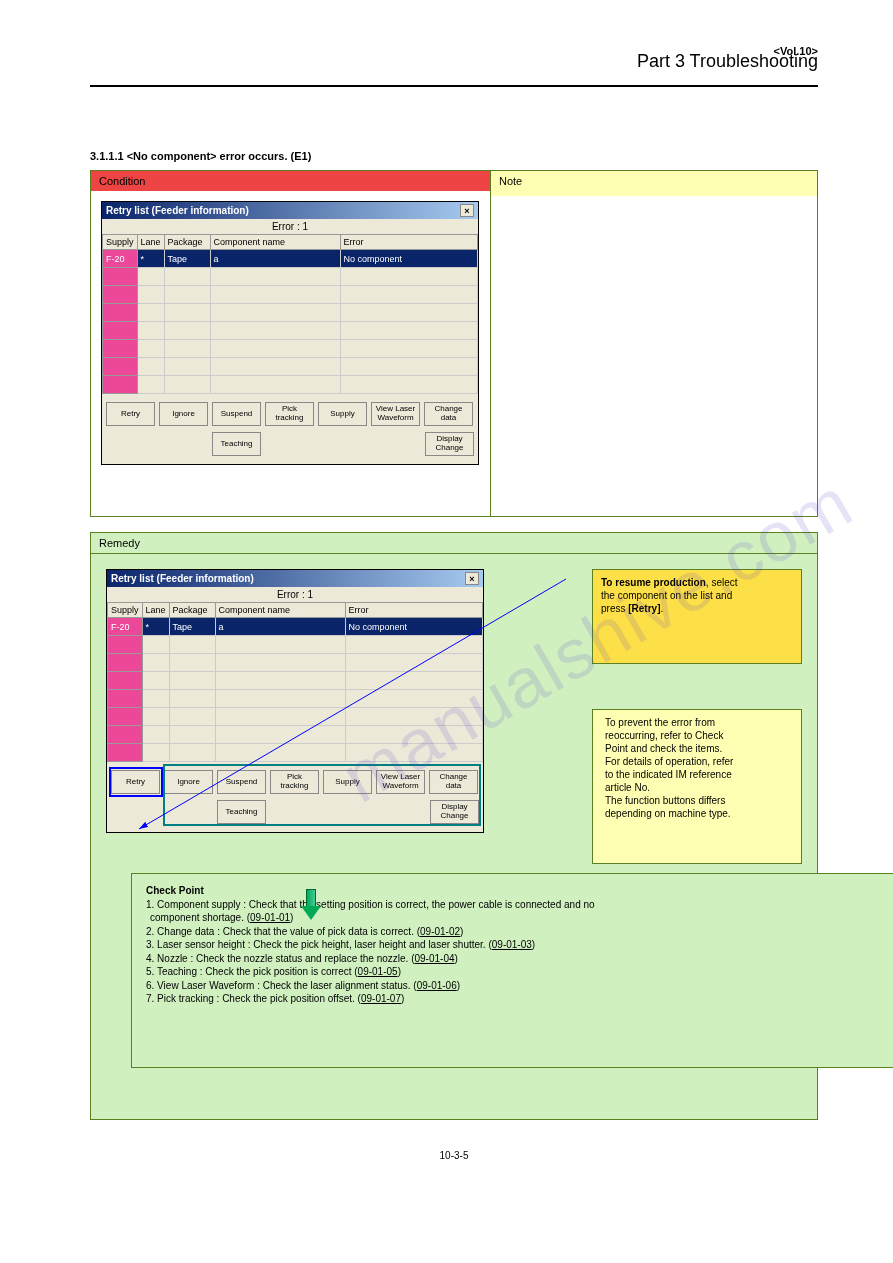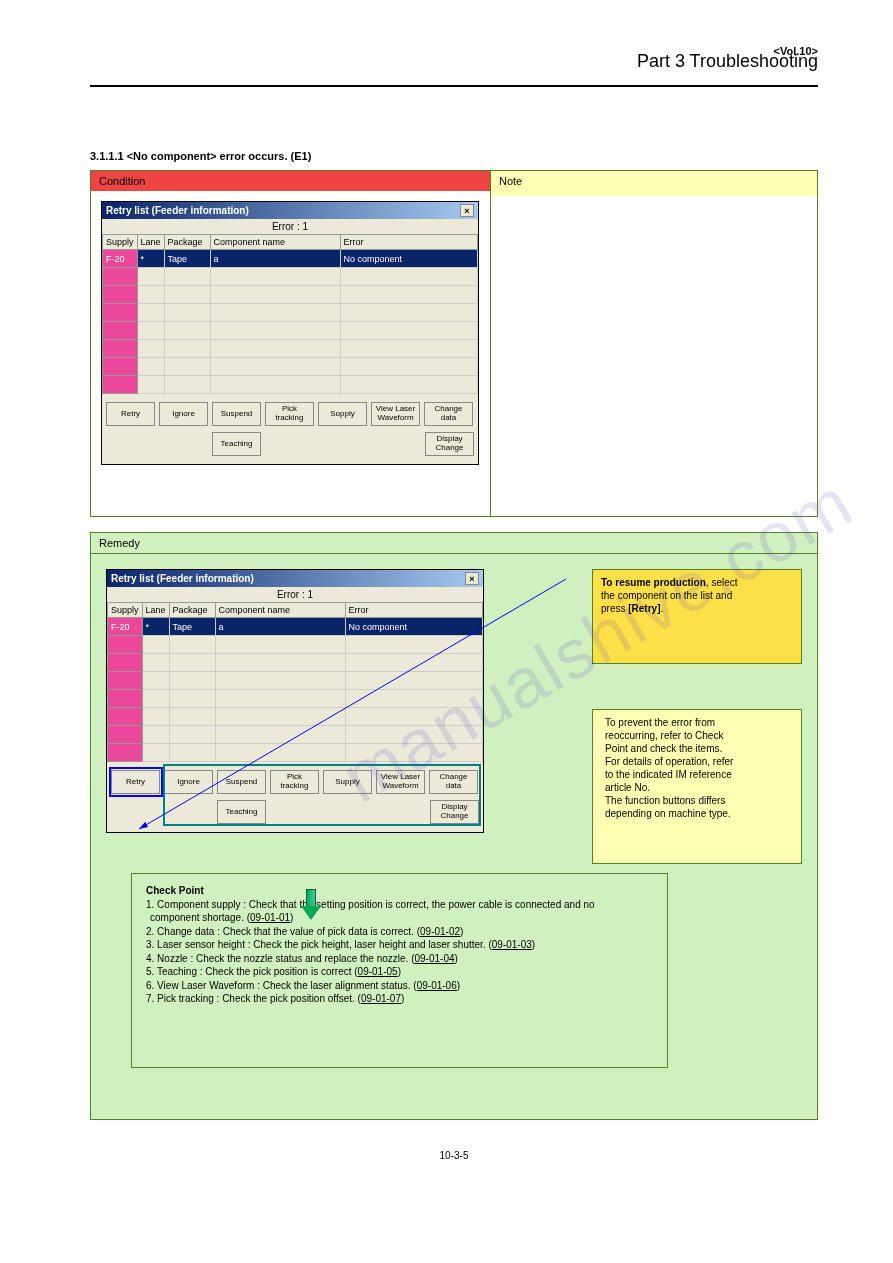--- a/index.html
+++ b/index.html
@@ -30,21 +30,21 @@
 .dialog-table .row-sel td { background: #0a246a; color: #fff; }
 .dialog-table tr td:first-child { background: #ec4899; border: 1px solid #999; }
 .dialog-buttons { padding: 8px 4px; display: flex; flex-wrap: wrap; gap: 4px; justify-content: flex-start; position: relative; }
 .dlg-btn { background: #ece9d8; border: 1px solid #888; font-size: 8px; padding: 4px 2px; width: 49px; height: 24px; text-align: center; display: flex; align-items: center; justify-content: center; line-height: 1.1; }
 .btn-row2 { display: flex; width: 100%; justify-content: space-between; margin-top: 2px; }
 .btn-row2 .spacer { flex: 1; }
 .panel3 { border: 1px solid #5a8020; margin-top: 15px; }
 .panel3-body { background: #d0f0c0; padding: 15px; position: relative; }
 .callout1 { position: absolute; right: 15px; top: 15px; width: 210px; height: 95px; background: #fde047; border: 1px solid #5a8020; padding: 6px 8px; font-size: 10px; line-height: 1.3; }
 .callout2 { position: absolute; right: 15px; top: 155px; width: 210px; height: 155px; background: #ffffb3; border: 1px solid #5a8020; padding: 6px 12px; font-size: 10px; line-height: 1.3; }
-.callout3 { margin-top: 10px; margin-left: 25px; width: 537px; height: 195px; background: #d0f0c0; border: 1px solid #5a8020; padding: 10px 14px; font-size: 10px; line-height: 1.35; }
+.callout3 { margin-top: 10px; margin-left: 25px; width: 763px; height: 195px; background: #d0f0c0; border: 1px solid #5a8020; padding: 10px 14px; font-size: 10px; line-height: 1.35; }
 .callout1 b, .callout3 b { font-weight: bold; }
 .highlight-blue { position: absolute; border: 2px solid #0000ff; }
 .highlight-teal { position: absolute; border: 2px solid #008080; }
 .arrow-down-stem { position: absolute; width: 10px; height: 18px; background: linear-gradient(to right, #0a5, #4c9); border: 1px solid #063; }
 .arrow-down-head { position: absolute; width: 0; height: 0; border-left: 10px solid transparent; border-right: 10px solid transparent; border-top: 14px solid #0a5; }
 .footer { text-align: center; font-size: 10px; margin-top: 30px; }
 .th-supply { width: 34px; }
 .th-lane { width: 24px; }
 .th-pkg { width: 46px; }
 .th-comp { width: 130px; }

